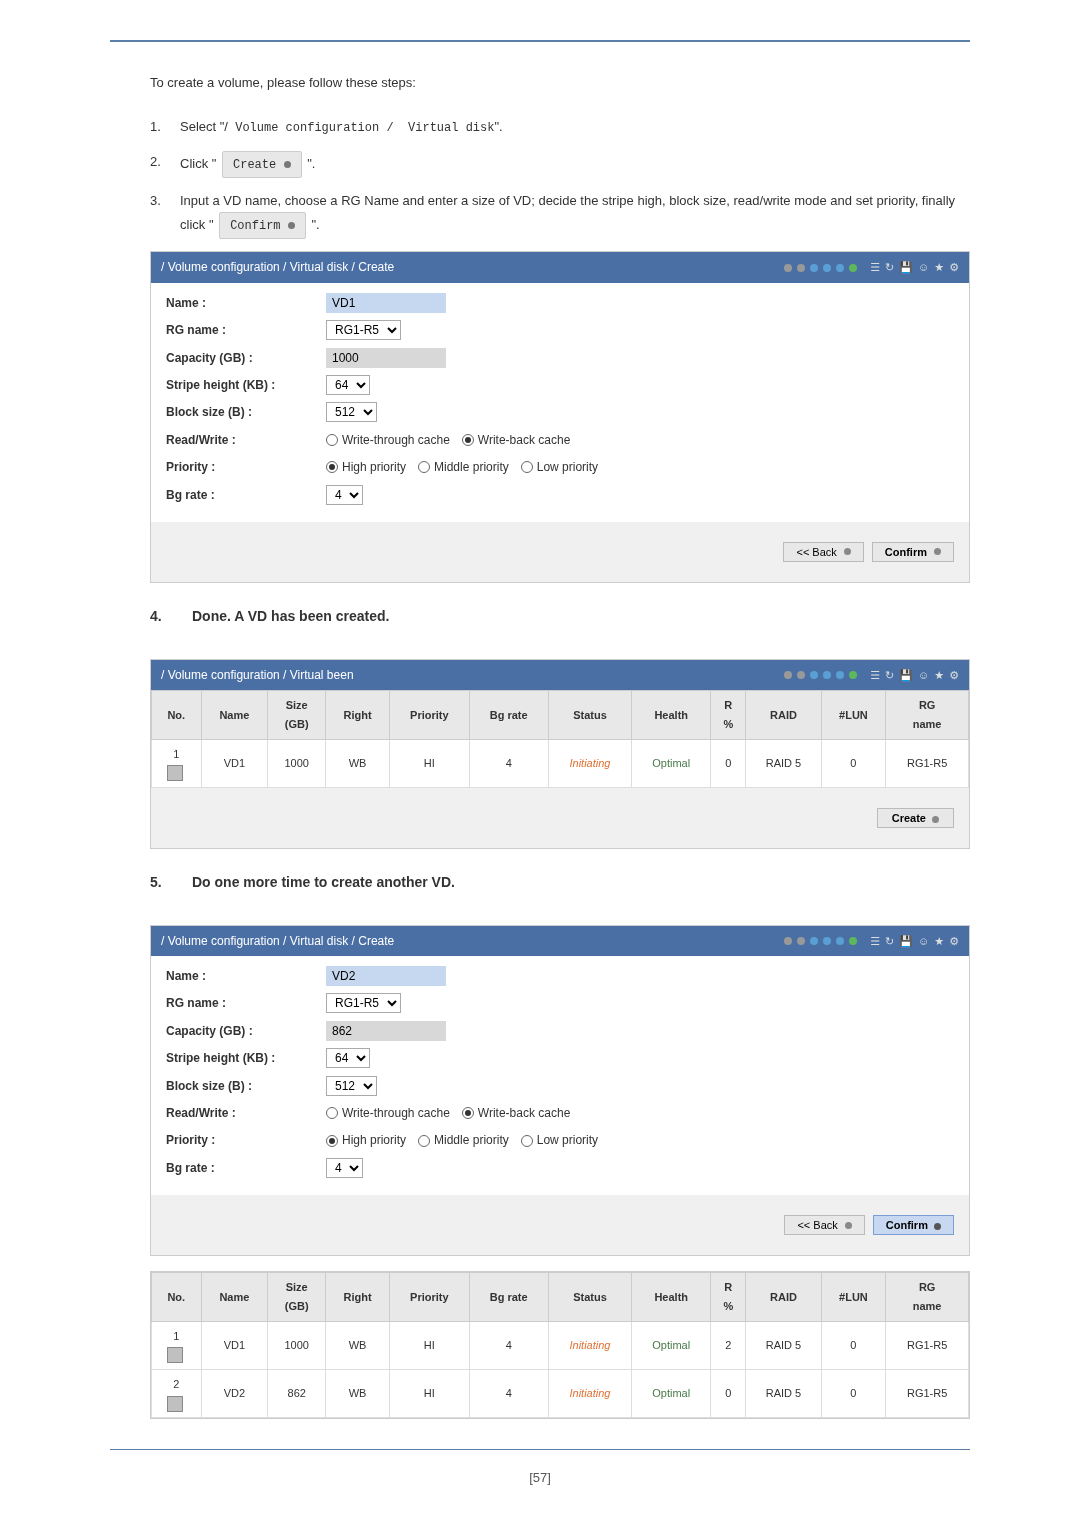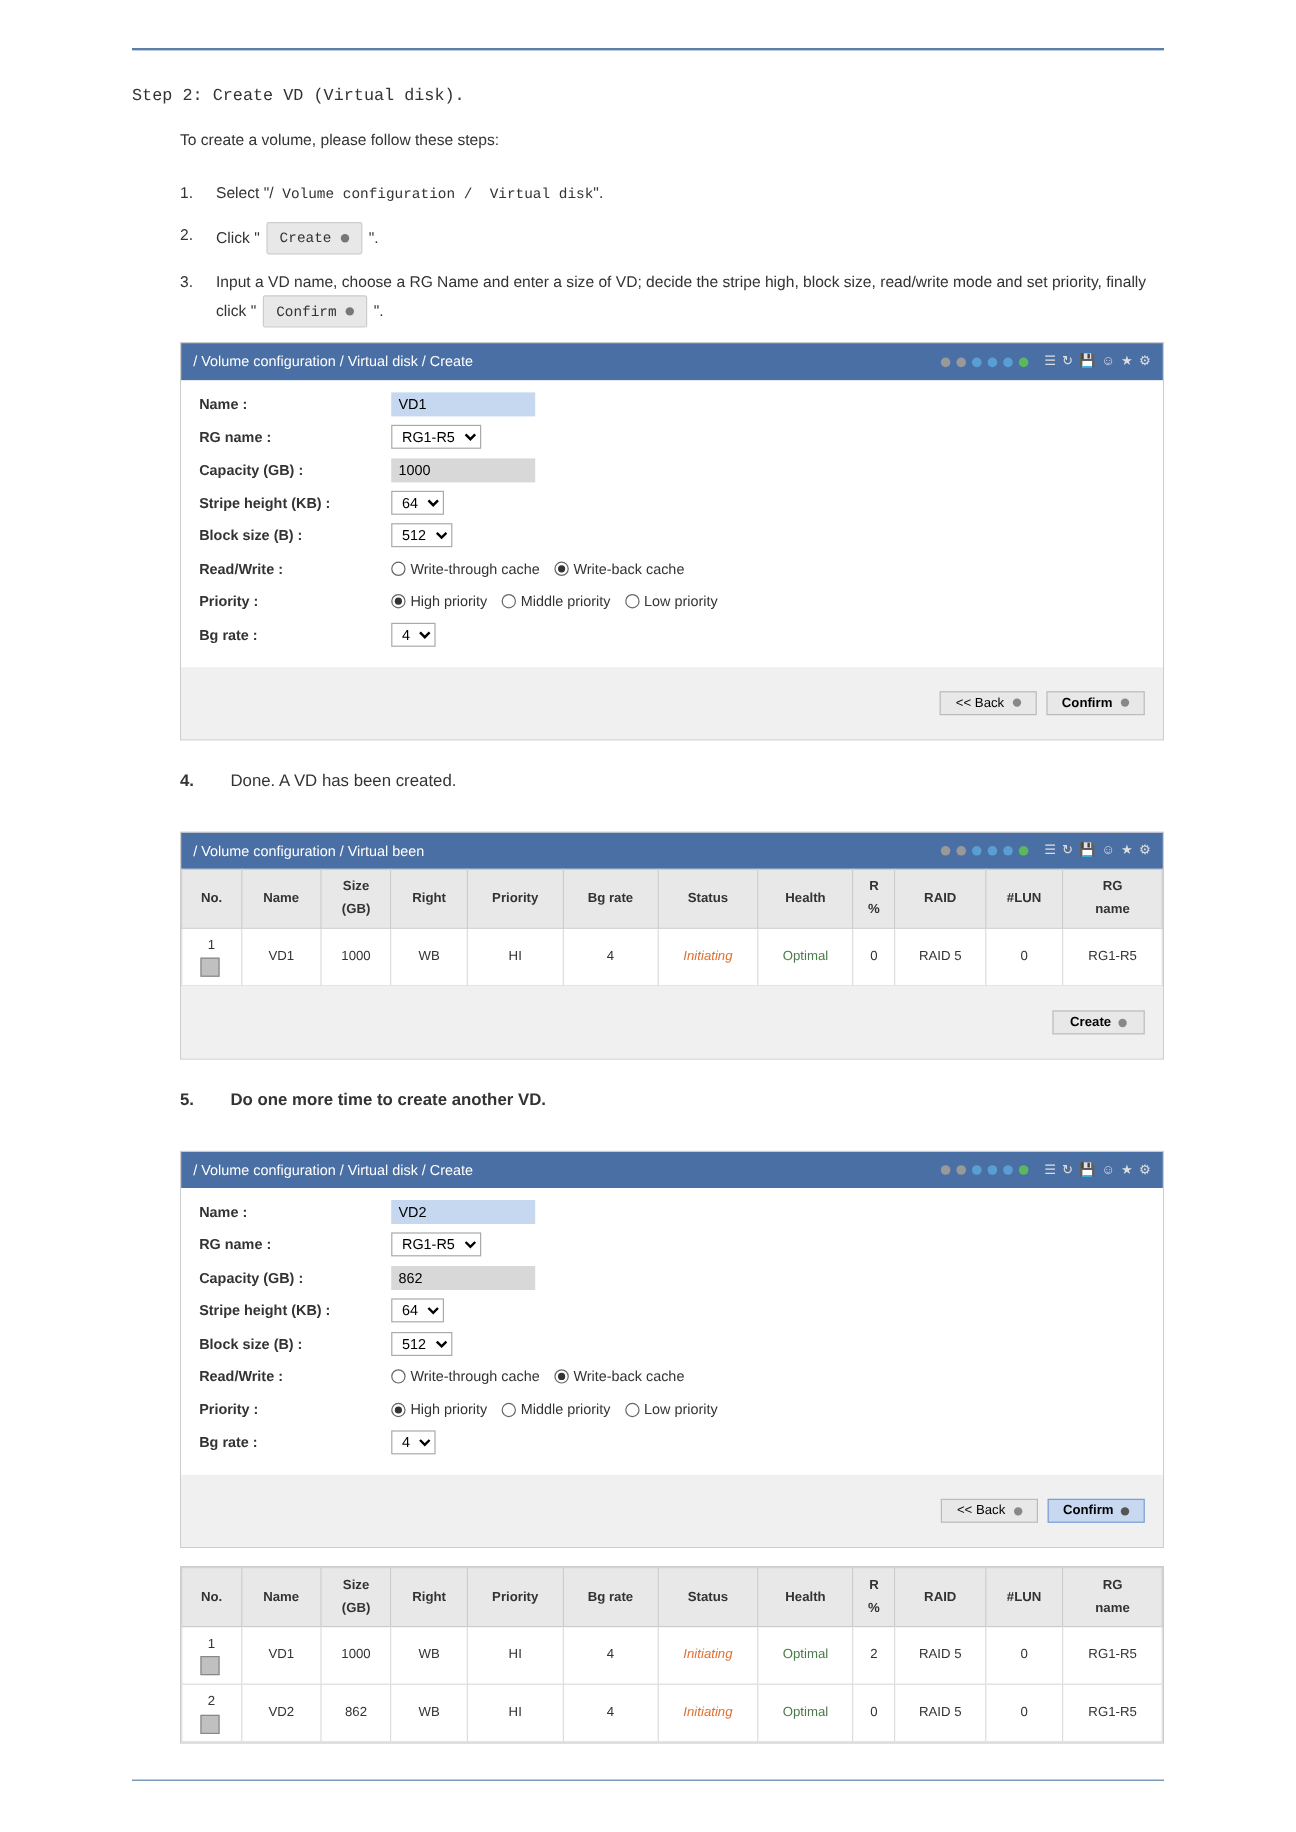--- a/index.html
+++ b/index.html
@@ -308,21 +308,21 @@
       display: inline-block;
       width: 7px;
       height: 7px;
       border-radius: 50%;
       vertical-align: middle;
       margin-left: 3px;
     }
 
     .step4-title {
       font-size: 14px;
-      font-weight: normal;
+      font-weight: bold;
       color: #333;
       margin-bottom: 15px;
       margin-left: 0;
     }
 
     .step5-title {
       font-size: 14px;
       font-weight: bold;
       color: #333;
       margin-bottom: 15px;
@@ -339,21 +339,20 @@
       font-size: 12px;
       color: #fff;
     }
   </style>
 </head>
 <body>
 
 <div class="page-wrapper">
   <div class="top-border"></div>
 
-  <p class="step-title">Step 2: Create VD (Virtual disk).</p>
 
   <div class="step-body">
     <p>To create a volume, please follow these steps:</p>
     <br>
 
     <ul class="step-list">
 
       <li>
         <span class="step-num">1.</span>
         <span class="step-text">
@@ -726,14 +725,15 @@
             </tr>
           </tbody>
         </table>
       </div>
     </div>
 
   </div>
 
   <div class="bottom-border"></div>
 
+  <div class="page-number">[57]</div>
 
 </div>
 
 </body></html>

